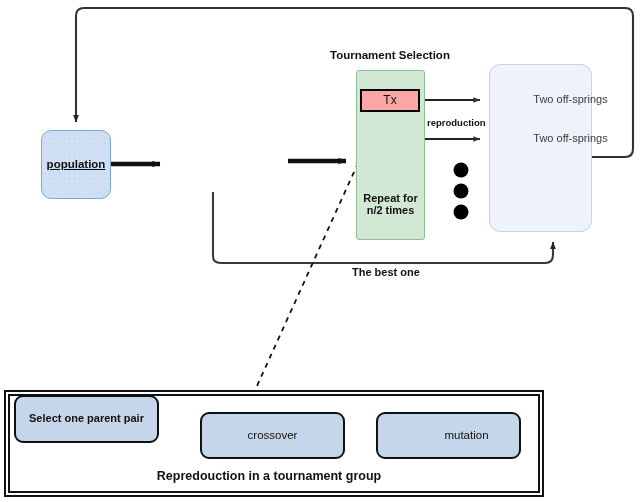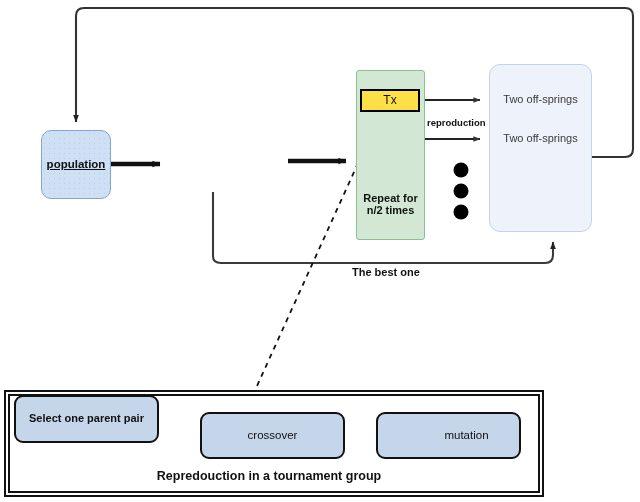--- a/index.html
+++ b/index.html
@@ -74,41 +74,42 @@
   #tournament-title {
     left: 330px; top: 48px; width: 180px; height: 16px;
     justify-content: flex-start;
     font-size: 11.5px;
     font-weight: bold;
     color: #111111;
   }
   
   #tx-box {
     left: 360px; top: 89px; width: 60px; height: 23px;
-    background: #fde047;
+    background: #fca5a5;
     border: 2px solid #000000;
     font-size: 12px;
     font-weight: normal;
     color: #111111;
   }
 
   
   #offspring-box {
     left: 489px; top: 64px; width: 103px; height: 168px;
     background: #eef3fb;
     border: 1.2px solid #c3d3e8;
     border-radius: 11px;
   }
   .offspring-label {
     position: absolute;
     left: 489px;
     width: 103px;
     text-align: center;
     font-size: 11px;
     color: #3a3a3a;
+    padding-left: 30px;
   }
   #offspring-label-1 { top: 93px; }
   #offspring-label-2 { top: 132px; }
 
   
   .edge-label {
     position: absolute;
     font-size: 9.5px;
     font-weight: bold;
     color: #111111;
@@ -196,20 +197,23 @@
 
     <path d="M 159,436 L 192,436" fill="none" stroke="#333333" stroke-width="1.8" marker-end="url(#arrow-thin)"></path>
     <path d="M 345,436 L 368,436" fill="none" stroke="#333333" stroke-width="1.8" marker-end="url(#arrow-thin)"></path>
   </svg>
 
   <div class="node" id="population-node">
     <span>population</span>
   </div>
 
 
+  <div class="node" id="tournament-title">
+    <span>Tournament Selection</span>
+  </div>
 
   <div class="node" id="tournament-box">
     <div>
       <span>Repeat for</span>
       <span>n/2 times</span>
     </div>
   </div>
 
   <div class="node" id="tx-box">
     <span>Tx</span>

